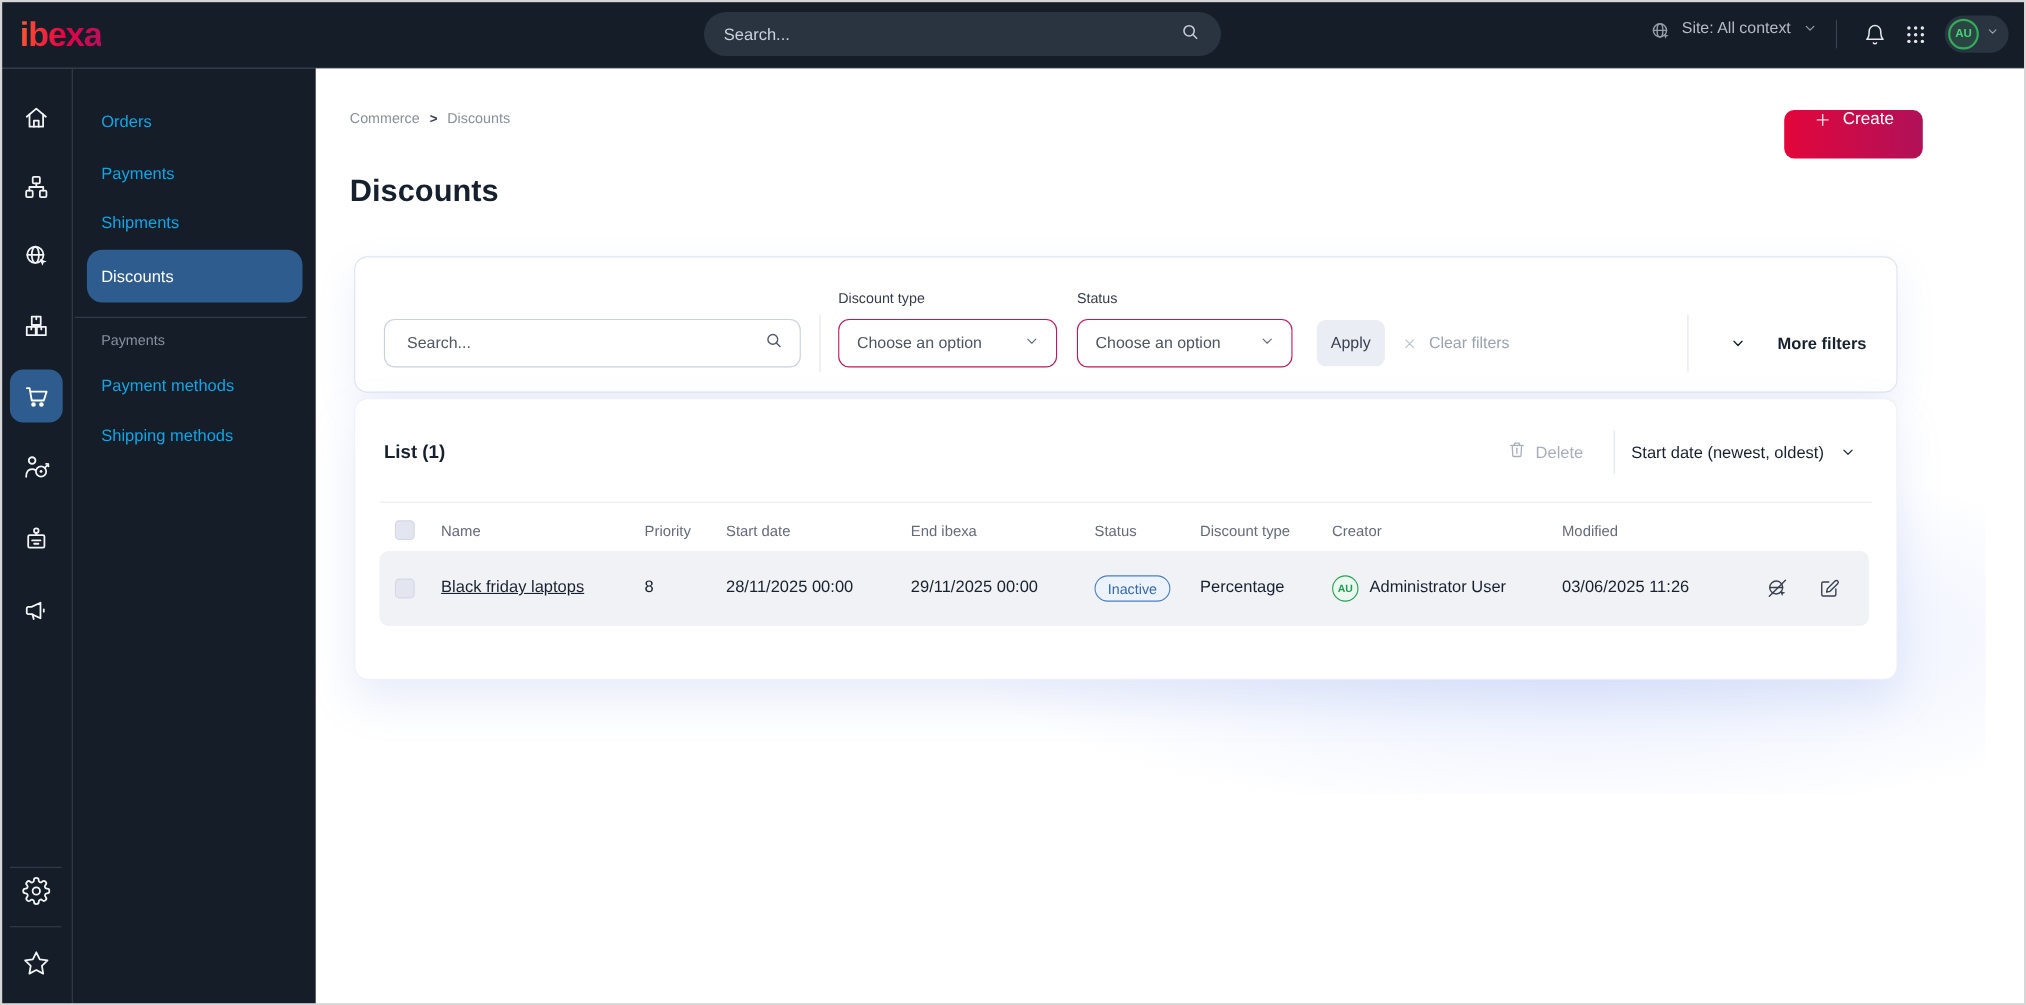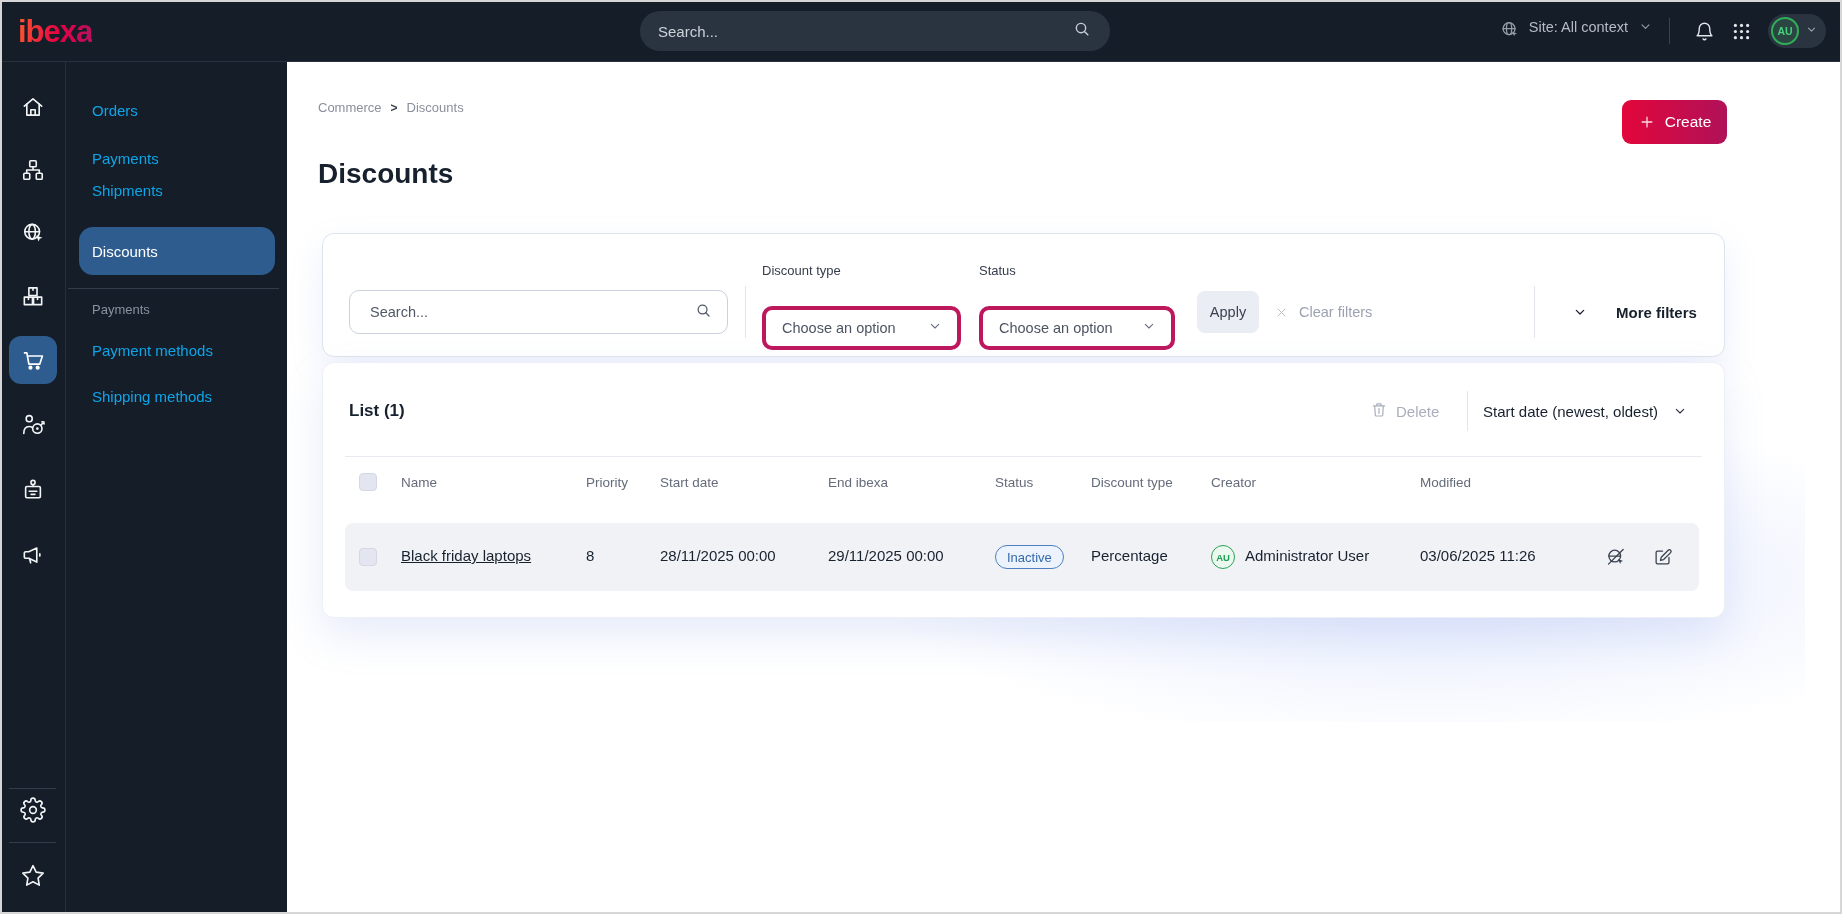--- a/index.html
+++ b/index.html
@@ -40,58 +40,58 @@
   .menu-div { position:absolute; left:2px; right:8px; top:226px; height:1px; background:#333d49; }
   .menu-section { position:absolute; left:26px; top:240px; color:#8a919f; font-size:13px; }
 
   
   .content { position:absolute; top:62px; left:287px; right:0; bottom:0; background:#fff; }
   .glow { position:absolute; left:18px; top:150px; width:1500px; height:510px; z-index:0; pointer-events:none;
           background:radial-gradient(55% 48% at 75% 72%, rgba(130,160,245,.22), rgba(130,160,245,0) 68%); }
   .breadcrumb { position:absolute; left:31px; top:38px; font-size:13px; color:#8a8f9c; display:flex; gap:9px; align-items:center; z-index:2; }
   .breadcrumb .sep { color:#39414f; font-weight:700; font-size:12px; }
   .crumb { cursor:pointer; }
-  .create-btn { position:absolute; left:1335px; top:38px; width:105px; height:44px; border-radius:9px; border:none; cursor:pointer;
+  .create-btn { position:absolute; left:1335px; top:38px; width:126px; height:44px; border-radius:9px; border:none; cursor:pointer;
                 background:linear-gradient(90deg,#e2063b,#b01159); color:#fff; font-size:15.5px; font-weight:500; font-family:inherit;
-                display:flex; align-items:center; justify-content:center; gap:9px; z-index:2; }
+                display:flex; justify-content:center; gap:9px; z-index:2; }
   .create-btn .plus { color:rgba(255,255,255,.85); display:flex; }
   .page-title { position:absolute; left:31px; top:96px; font-size:28px; font-weight:800; color:#17212e; z-index:2; }
 
   .card { position:absolute; background:#fff; border-radius:12px; z-index:1; }
   .filter-card { left:35px; top:171px; width:1403px; height:124px; border:1px solid #dfe3ee; box-shadow:0 14px 34px rgba(120,150,230,.14); }
   .list-card { left:35px; top:300px; width:1403px; height:256px; border:1px solid #eef0f7; box-shadow:0 18px 40px rgba(120,150,230,.18); }
 
   
   .f-search { position:absolute; left:26px; top:56px; width:379px; height:44px; border:1px solid #cbd0dc; border-radius:10px; display:flex; align-items:center; padding:0 14px 0 20px; background:#fff; }
   .f-search input { flex:1; border:none; outline:none; font-size:14.5px; color:#39404f; font-family:inherit; }
   .f-search input::placeholder { color:#515866; }
   .f-search .sicon { color:#515866; }
   .vdiv { position:absolute; width:1px; background:#e2e5ef; }
   .f-label { position:absolute; top:29px; font-size:13px; color:#353d4b; }
-  .dropdown { position:absolute; top:56px; height:44px; border:4px solid #be185d; border-radius:10px; background:#fff; display:flex; align-items:center; justify-content:space-between; padding:0 14px 0 16px; cursor:pointer;margin-top:16px; }
+  .dropdown { position:absolute; top:56px; height:44px; border:1px solid #be185d; border-radius:10px; background:#fff; display:flex; align-items:center; justify-content:space-between; padding:0 14px 0 16px; cursor:pointer; }
   .dropdown .val { font-size:14.5px; color:#4d5462; }
   .dropdown .chev { color:#6b7280; }
   .apply-btn { position:absolute; left:874px; top:57px; width:62px; height:42px; background:#ebedf5; border:none; border-radius:8px; font-size:14.5px; color:#39404f; font-family:inherit; cursor:pointer; }
   .clear-btn { position:absolute; left:951px; top:63px; display:flex; align-items:center; gap:10px; color:#9ba1b0; font-size:14.5px; cursor:pointer; height:30px; }
   .clear-btn .x { color:#b9bec9; display:flex; }
   .more-btn { position:absolute; left:1249px; top:63px; display:flex; align-items:center; gap:28px; cursor:pointer; height:30px; }
   .more-btn .chev { color:#17212e; display:flex; }
   .more-btn .lbl { font-size:15px; font-weight:700; color:#17212e; }
 
   
   .list-title { position:absolute; left:26px; top:38px; font-size:17px; font-weight:700; color:#17212e; }
   .del-btn { position:absolute; left:1047px; top:36px; display:flex; align-items:center; gap:8px; color:#a9aebb; font-size:15px; cursor:default; height:24px; }
   .sort-btn { position:absolute; left:1160px; top:36px; display:flex; align-items:center; gap:14px; cursor:pointer; height:24px; }
   .sort-btn .lbl { font-size:15px; color:#17212e; }
   .sort-btn .chev { color:#2c3442; display:flex; }
   .hdr-divider { position:absolute; left:22px; right:22px; top:93px; height:1px; background:#e8eaf1; }
   .hrow { position:absolute; left:0; right:0; top:106px; height:28px; }
   .hrow .hcol { position:absolute; top:6px; font-size:13.5px; color:#646b7a; white-space:nowrap; }
   .checkbox { position:absolute; width:18px; height:18px; border-radius:4px; background:#e3e5f0; border:1px solid #d4d7e4; cursor:pointer; }
-  .drow { position:absolute; left:0; right:0; top:160px; height:68px;text-align:center; }
+  .drow { position:absolute; left:0; right:0; top:138px; height:68px;text-align:center; }
   .row-bg { position:absolute; left:22px; right:25px; top:0; bottom:0; background:#f1f2f6; border-radius:8px; }
   .drow .cell { position:absolute; top:24px; font-size:15px; color:#18222f; white-space:nowrap; }  .c-name { left:78px; }  .c-priority { left:263px; }
   .c-start { left:337px; } .c-end { left:505px; }  .c-status { left:672px; }
   .c-dtype { left:768px; } .c-creator { left:888px; } .c-modified { left:1097px; }
   .name-link { text-decoration:underline; cursor:pointer; }
   .pill { position:absolute; left:672px; top:22px; height:24px; padding:0 11px; border:1px solid #4d7fc2; border-radius:13px; background:#ecf3fc; color:#3568ac; font-size:13px; display:flex; align-items:center; }
   .row-avatar { position:absolute; left:888px; top:22px; width:24px; height:24px; border-radius:50%; border:1.5px solid #2aa254; background:#eaf8ef; color:#1d9e52; font-size:9.5px; font-weight:700; display:flex; align-items:center; justify-content:center; }
   .creator-name { left:922px; font-size:15.5px; }
   .row-action { position:absolute; top:23px; width:22px; height:22px; color:#39414f; cursor:pointer; }
   .a1 { left:1282px; } .a2 { left:1329px; }
@@ -235,21 +235,21 @@
     <span class="rail-item" style="top:801px">
       <svg width="26" height="26" viewBox="0 0 24 24" fill="none" stroke="currentColor" stroke-width="1.5" stroke-linejoin="round">
           <polygon points="12 2.5 14.9 8.4 21.4 9.3 16.7 13.9 17.8 20.4 12 17.3 6.2 20.4 7.3 13.9 2.6 9.3 9.1 8.4"></polygon>
         </svg>
     </span>
   </nav>
 
   <nav class="menu">
     <div class="menu-item" style="top:40px">Orders</div>
     <div class="menu-item" style="top:88px">Payments</div>
-    <div class="menu-item" style="top:120px">Shipments</div>
+    <div class="menu-item" style="top:132px">Shipments</div>
     <div class="menu-active">
       <span>Discounts</span>
     </div>
     <div class="menu-div"></div>
     <div class="menu-section">Payments</div>
     <div class="menu-item" style="top:280px">Payment methods</div>
     <div class="menu-item" style="top:326px">Shipping methods</div>
   </nav>
 
   <main class="content">

